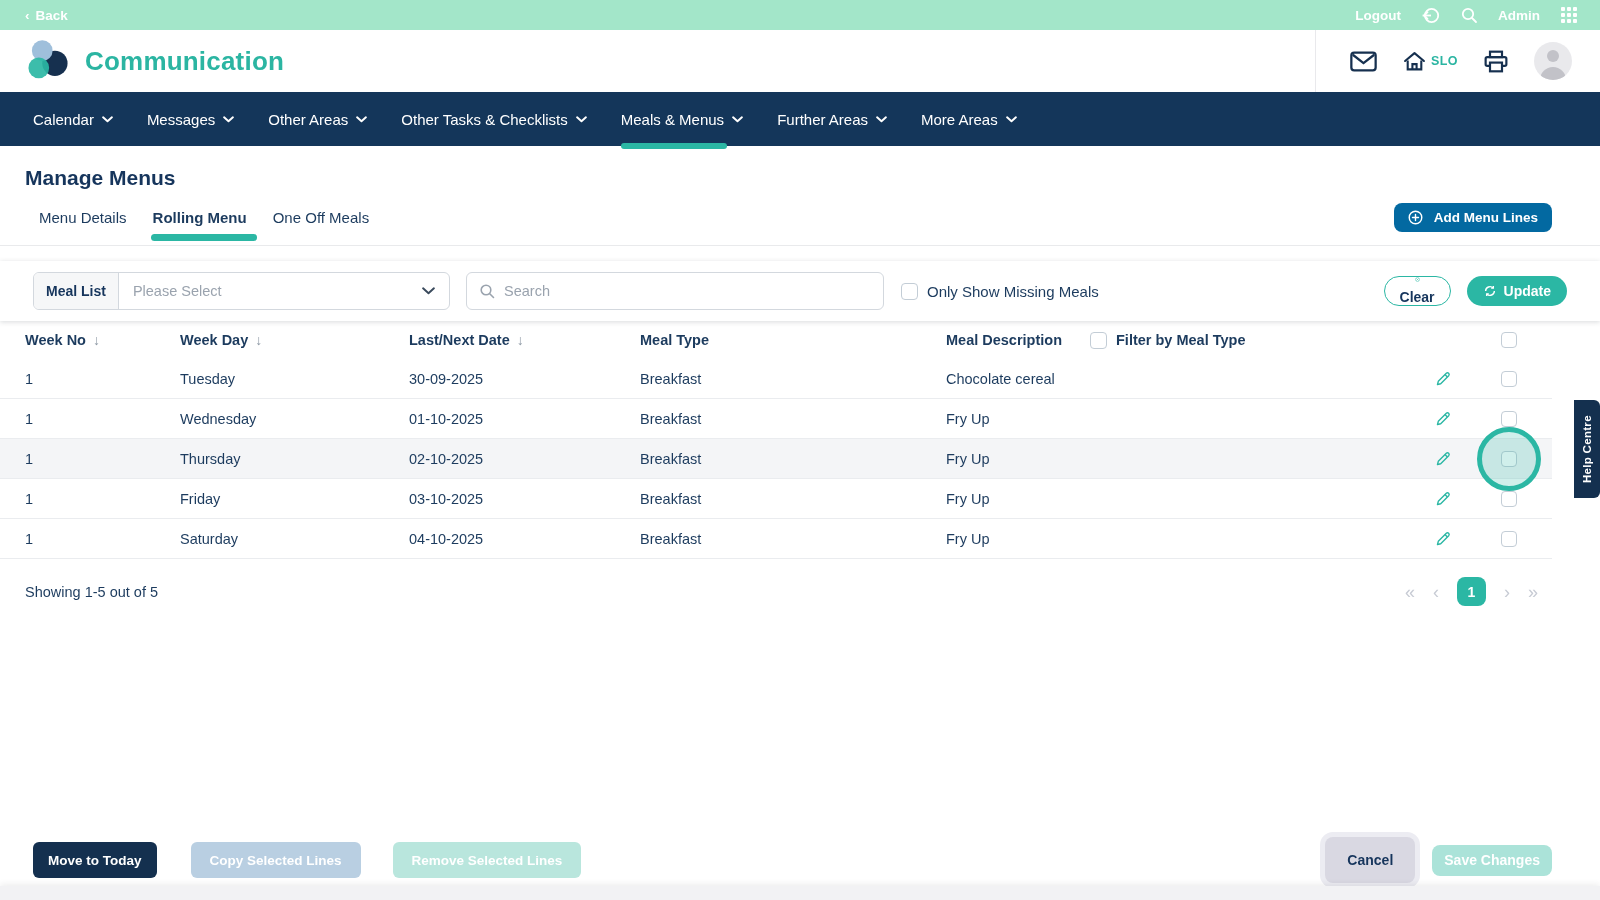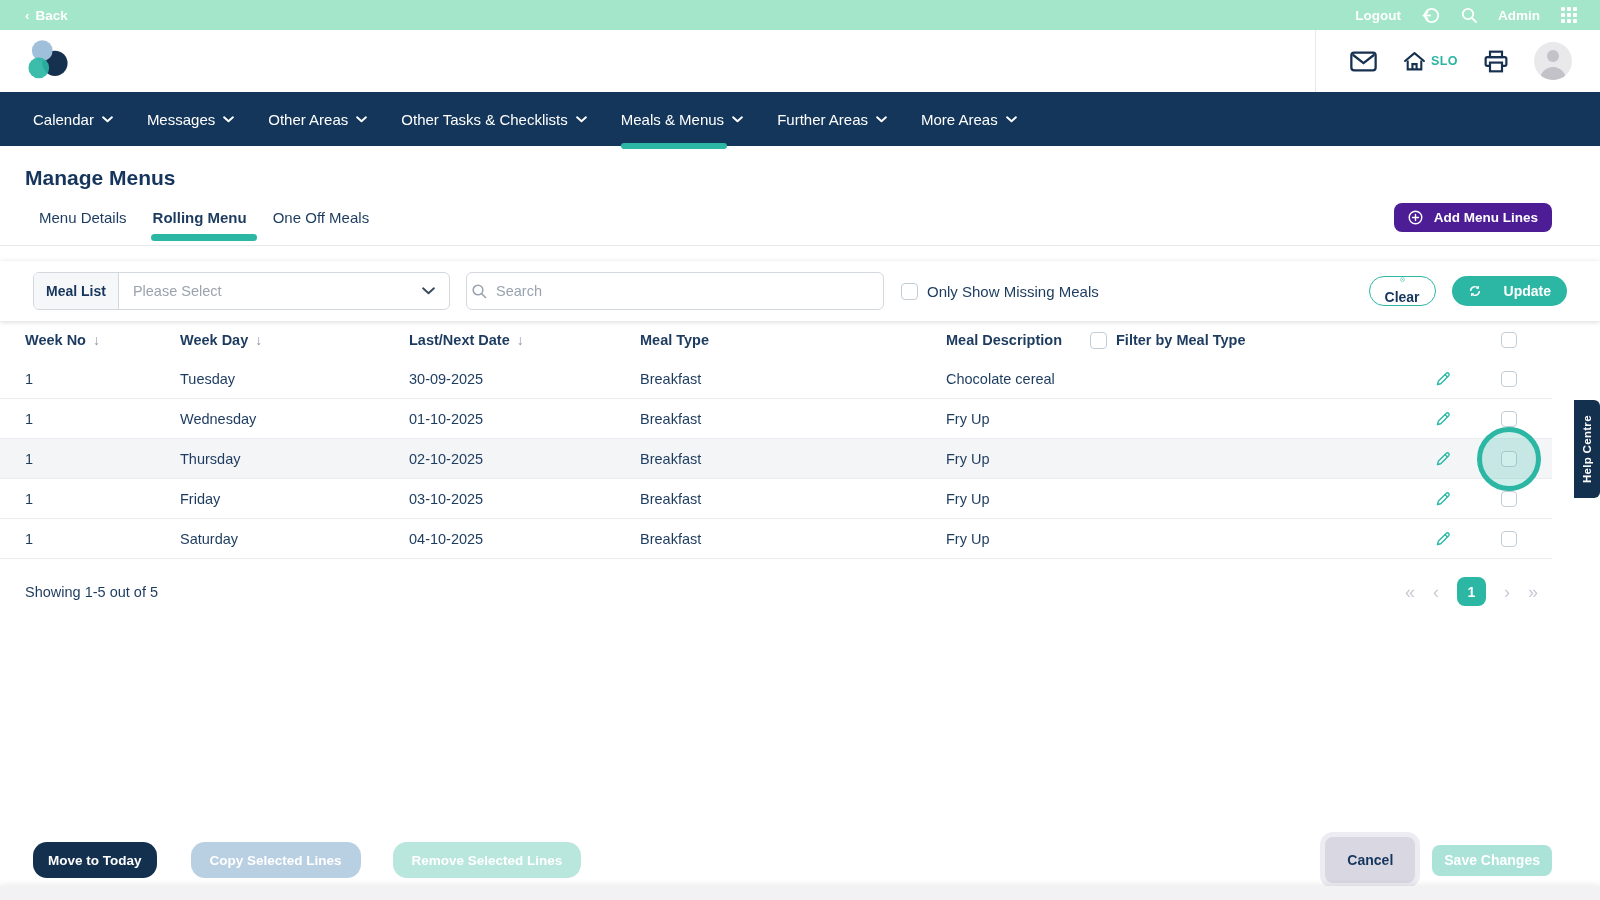--- a/index.html
+++ b/index.html
@@ -29,37 +29,37 @@
 
   
   .page-title { font-size:21px; font-weight:700; color:#16355C; margin:20px 0 0 25px; }
 
   
   .tabsrow { display:flex; align-items:center; padding:0 48px 0 39px; height:56px; border-bottom:1px solid #E9EAEC; }
   .tabs { display:flex; gap:26px; height:100%; }
   .tab { font-size:15px; color:#1C3B5E; cursor:pointer; position:relative; height:100%; display:flex; align-items:center; }
   .tab.active { font-weight:700; }
   .tab.active::after { content:""; position:absolute; left:-2px; right:-10px; bottom:4px; height:7px; background:#2BB7A4; border-radius:4px; }
-  .btn-add { margin-left:auto; height:29px; background:#4c1d95; color:#fff; border:none; border-radius:8px; display:flex; align-items:center; gap:11px; padding:0 14px; font-size:13.5px; font-weight:700; font-family:inherit; cursor:pointer; }
+  .btn-add { margin-left:auto; height:29px; background:#0369a1; color:#fff; border:none; border-radius:8px; display:flex; align-items:center; gap:11px; padding:0 14px; font-size:13.5px; font-weight:700; font-family:inherit; cursor:pointer; }
 
   
   .filtercard { margin-top:15px; height:60px; background:#fff; box-shadow:0 1px 5px rgba(40,50,60,0.18); display:flex; align-items:center; padding:0 33px; position:relative; z-index:2; }
   .mealgroup { width:417px; height:38px; border:1px solid #D3D8DE; border-radius:6px; display:flex; align-items:stretch; overflow:hidden; cursor:pointer; background:#fff; }
   .mealgroup .lbl { background:#F6F7F8; border-right:1px solid #D3D8DE; display:flex; align-items:center; padding:0 12px; font-size:14px; font-weight:600; color:#16355C; }
   .mealgroup .val { flex:1; display:flex; align-items:center; padding:0 14px; font-size:14.5px; color:#9AA3AE; }
   .mealgroup .chev { display:flex; align-items:center; padding-right:14px; }
-  .searchbox { width:418px; height:38px; border:1px solid #D3D8DE; border-radius:6px; display:flex; align-items:center; gap:9px; padding:0 4px; margin-left:16px; background:#fff; }
+  .searchbox { width:418px; height:38px; border:1px solid #D3D8DE; border-radius:6px; display:flex; align-items:center; gap:9px; padding:0 12px; margin-left:16px; background:#fff; }
   .searchbox input { border:none; outline:none; flex:1; font-size:14.5px; font-family:inherit; color:#1C3B5E; background:transparent; }
   .searchbox input::placeholder { color:#9AA3AE; }
   .cbgroup { display:flex; align-items:center; gap:9px; margin-left:17px; }
   .cb { width:17px; height:17px; border:1.5px solid #C3CDD6; border-radius:4px; background:#fff; display:inline-block; cursor:pointer; flex:none; }
   .cb.sm { width:16px; height:16px; }
   .cbgroup .cblabel { font-size:15px; font-weight:500; color:#1C3B5E; }
   .btn-clear { margin-left:auto; height:30px; border:1px solid #2BB7A4; background:#fff; border-radius:16px; display:flex; align-items:center; gap:7px; padding:0 15px; font-size:14px; font-weight:600; color:#16355C; font-family:inherit; cursor:pointer;flex-direction:column; }
-  .btn-update { margin-left:16px; height:30px; border:none; background:#2BB7A4; border-radius:16px; display:flex; align-items:center; gap:22px; padding:0 16px; font-size:14px; font-weight:600; color:#fff; font-family:inherit; cursor:pointer; }
+  .btn-update { margin-left:16px; height:30px; border:none; background:#2BB7A4; border-radius:16px; display:flex; align-items:center; gap:7px; padding:0 16px; font-size:14px; font-weight:600; color:#fff; font-family:inherit; cursor:pointer; }
 
   
   .tablewrap { width:1552px; position:relative; }
   .tgrid { display:grid; grid-template-columns:155px 229px 231px 306px 144px 330px 45px 1fr; align-items:center; padding-left:25px; }
   .thead { height:38px; font-size:14.5px; font-weight:700; color:#1C3B5E; }
   .thead .sort { color:#8E99A5; font-weight:400; font-size:14px; margin-left:7px; }
   .thead .hsort { cursor:pointer; }
   .filterhdr { display:flex; align-items:center; gap:9px; }
   .selall { display:flex; justify-content:center; }
   .trow { height:40px; border-bottom:1px solid #EAECEF; font-size:14.5px; color:#1C3B5E; }
@@ -72,21 +72,21 @@
 
   
   .tfooter { width:1552px; display:flex; align-items:center; padding:18px 14px 0 25px; }
   .showing { font-size:14.5px; color:#1C3B5E; }
   .pager { margin-left:auto; display:flex; align-items:center; gap:18px; }
   .pg { color:#C7CBD4; font-size:18px; cursor:pointer; line-height:1; }
   .pg-current { width:29px; height:29px; background:#2BB7A4; color:#fff; border-radius:8px; display:flex; align-items:center; justify-content:center; font-size:14px; font-weight:700; cursor:pointer; }
 
   
   .bottombar { position:absolute; left:0; right:0; top:837px; display:flex; align-items:center; padding:0 48px 0 33px; }
-  .btn { height:36px; border:none; border-radius:14px; font-family:inherit; font-size:13.5px; font-weight:700; color:#fff; padding:0 15px; cursor:pointer; }
+  .btn { height:36px; border:none; border-radius:6px; font-family:inherit; font-size:13.5px; font-weight:700; color:#fff; padding:0 15px; cursor:pointer; }
   .btn-navy { background:#14304F; }
   .btn-steel { background:#B9CFE2; margin-left:34px; padding:0 19px; }
   .btn-mint { background:#B9E6DD; margin-left:32px; padding:0 19px; }
   .rightbtns { margin-left:auto; display:flex; align-items:center; gap:17px; }
   .btn-cancel { height:46px; background:#D9D8E2; color:#16355C; border:none; border-radius:8px; padding:0 22px; font-size:14px; font-weight:600; font-family:inherit; box-shadow:0 0 0 5px #ECECF2; cursor:pointer; }
   .btn-save { height:31px; background:#ABE3D9; color:#fff; border:none; border-radius:8px; padding:0 12px; font-size:14px; font-weight:700; font-family:inherit; cursor:pointer; }
 
   .footstrip { position:absolute; left:0; right:0; bottom:0; height:14px; background:#F2F2F4; box-shadow:0 -2px 6px rgba(0,0,0,0.07); }
 
   
@@ -134,20 +134,21 @@
   </div>
 </div>
 
 <div class="header">
   <div class="brand">
     <svg width="46" height="44" viewBox="0 0 40 38">
       <circle cx="26" cy="21" r="11" fill="#16304F"></circle>
       <circle cx="15" cy="10" r="9" fill="#9FBFDB"></circle>
       <circle cx="12" cy="25" r="9" fill="#2BB7A4" opacity="0.92"></circle>
     </svg>
+    <span class="brand-title">Communication</span>
   </div>
   <div class="header-right">
     <span class="hdr-icon">
       <svg width="27" height="21" viewBox="0 0 24 18">
           <rect x="1.2" y="1.2" width="21.6" height="15.6" rx="2.5" fill="none" stroke="#16304F" stroke-width="2"></rect>
           <path d="M2.5 3l9.5 7.5L21.5 3" fill="none" stroke="#16304F" stroke-width="2"></path>
         </svg>
     </span>
     <span class="hdr-icon">
       <svg width="23" height="21" viewBox="0 0 22 20">

